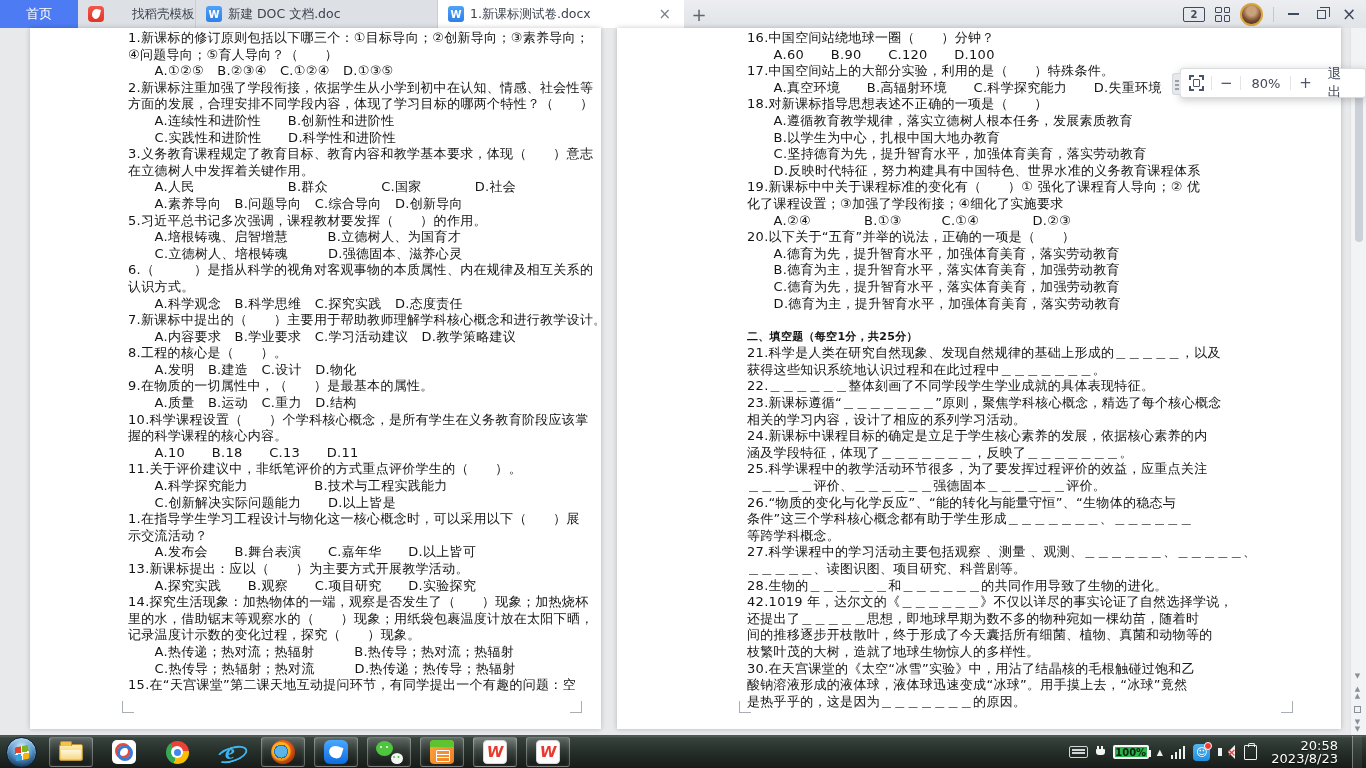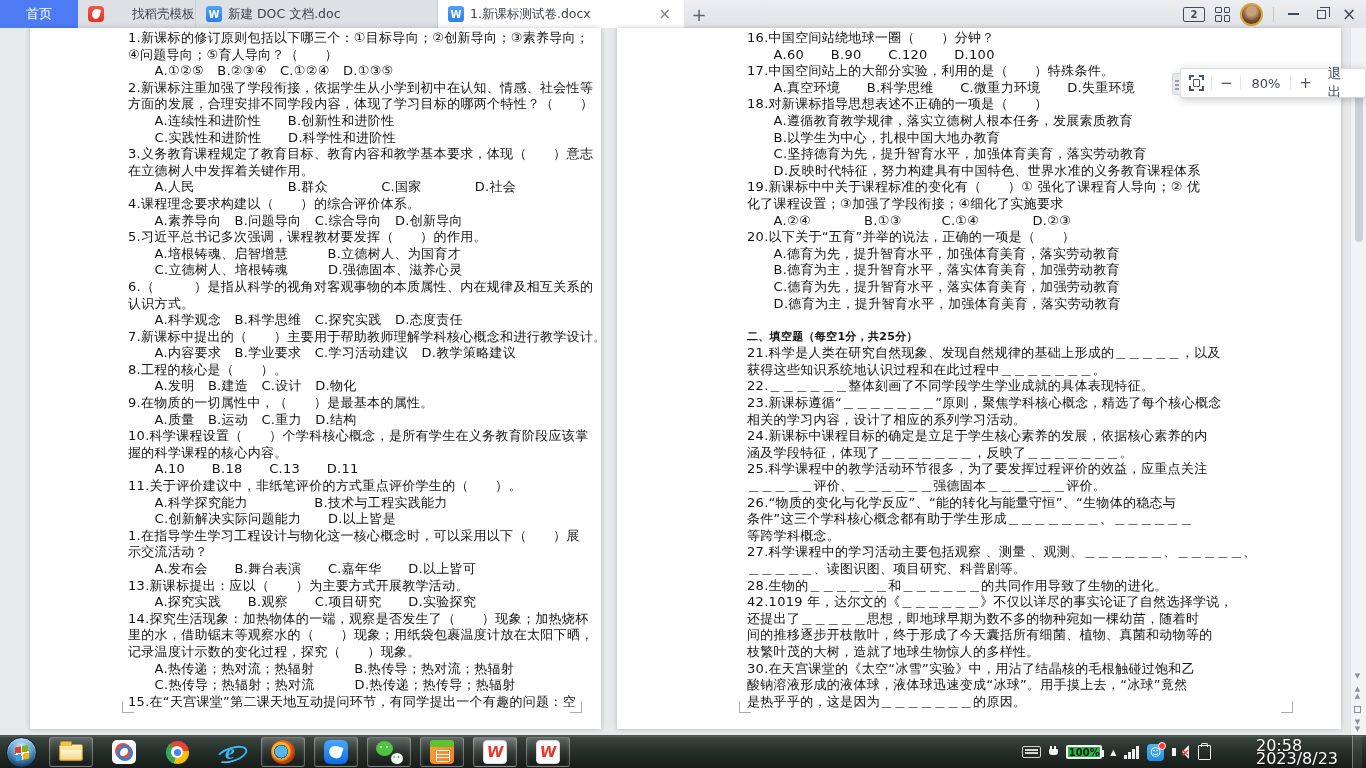--- a/index.html
+++ b/index.html
@@ -190,22 +190,22 @@
   .ic-sec::after { content:""; position:absolute; right:-2px; top:-2px; width:6px; height:6px;
     border-radius:50%; background:#f23b2f; border:1px solid #fff; }
   .ic-mute { position:relative; width:18px; height:14px; }
   .ic-mute .spk { position:absolute; left:0; top:3px; width:4px; height:8px; background:#eef1f2; }
   .ic-mute .cone { position:absolute; left:3px; top:0; width:0; height:0;
     border:7px solid transparent; border-right:7px solid #eef1f2; }
   .ic-mute .x { position:absolute; right:0; top:1px; color:#f23b2f; font-size:11px; font-weight:bold; }
   .ic-clip { width:13px; height:15px; border:1.4px solid #eef1f2; border-radius:1px; position:relative; }
   .ic-clip::before { content:""; position:absolute; left:2.5px; top:-3px; width:5px; height:3px;
     border:1.4px solid #eef1f2; border-bottom:none; border-radius:2px 2px 0 0; }
-  .clock { color:#fff; font-size:16px; line-height:13px; padding:0 6px;
-    text-shadow:0 1px 1px rgba(0,0,0,.7);margin-left:31px; }
+  .clock { text-align:right; color:#fff; font-size:13px; line-height:13px; padding:0 6px;
+    text-shadow:0 1px 1px rgba(0,0,0,.7); }
   .showdesk { width:10px; height:33px; border-left:1px solid rgba(255,255,255,.35);
     background:rgba(255,255,255,.07); }
 </style>
 </head>
 <body>
 
 <div class="screen">
 
   <div class="tabbar">
     <div class="home-tab">首页</div>
@@ -252,21 +252,20 @@
           <div class="dline">1.新课标的修订原则包括以下哪三个：①目标导向；②创新导向；③素养导向；</div>
           <div class="dline">④问题导向；⑤育人导向？（　　）</div>
           <div class="dline">　　A.①②⑤　B.②③④　C.①②④　D.①③⑤</div>
           <div class="dline">2.新课标注重加强了学段衔接，依据学生从小学到初中在认知、情感、社会性等</div>
           <div class="dline">方面的发展，合理安排不同学段内容，体现了学习目标的哪两个特性？（　　）</div>
           <div class="dline">　　A.连续性和进阶性　　B.创新性和进阶性</div>
           <div class="dline">　　C.实践性和进阶性　　D.科学性和进阶性</div>
           <div class="dline">3.义务教育课程规定了教育目标、教育内容和教学基本要求，体现（　　）意志，</div>
           <div class="dline">在立德树人中发挥着关键作用。</div>
           <div class="dline">　　A.人民　　　　　　　B.群众　　　　C.国家　　　　D.社会</div>
-          <div class="dline">4.课程理念要求构建以（　　）的综合评价体系。</div>
           <div class="dline">　　A.素养导向　B.问题导向　C.综合导向　D.创新导向</div>
           <div class="dline">5.习近平总书记多次强调，课程教材要发挥（　　）的作用。</div>
           <div class="dline">　　A.培根铸魂、启智增慧　　　B.立德树人、为国育才</div>
           <div class="dline">　　C.立德树人、培根铸魂　　　D.强德固本、滋养心灵</div>
           <div class="dline">6.（　　　）是指从科学的视角对客观事物的本质属性、内在规律及相互关系的</div>
           <div class="dline">认识方式。</div>
           <div class="dline">　　A.科学观念　B.科学思维　C.探究实践　D.态度责任</div>
           <div class="dline">7.新课标中提出的（　　）主要用于帮助教师理解学科核心概念和进行教学设计。</div>
           <div class="dline">　　A.内容要求　B.学业要求　C.学习活动建议　D.教学策略建议</div>
           <div class="dline">8.工程的核心是（　　）。</div>
@@ -293,21 +292,21 @@
         </div>
       <div class="cmark bl" style="left:92px;"></div>
       <div class="cmark br" style="left:540px;"></div>
     </div>
 
     <div class="page page-right">
       <div class="page-lines" id="rightLines">
           <div class="dline">16.中国空间站绕地球一圈（　　）分钟？</div>
           <div class="dline">　　A.60　　B.90　　C.120　　D.100</div>
           <div class="dline">17.中国空间站上的大部分实验，利用的是（　　）特殊条件。</div>
-          <div class="dline">　　A.真空环境　　B.科学思维　　C.微重力环境　　D.失重环境</div>
+          <div class="dline">　　A.真空环境　　B.高辐射环境　　C.科学探究能力　　D.失重环境</div>
           <div class="dline">18.对新课标指导思想表述不正确的一项是（　　）</div>
           <div class="dline">　　A.遵循教育教学规律，落实立德树人根本任务，发展素质教育</div>
           <div class="dline">　　B.以学生为中心，扎根中国大地办教育</div>
           <div class="dline">　　C.坚持德育为先，提升智育水平，加强体育美育，落实劳动教育</div>
           <div class="dline">　　D.反映时代特征，努力构建具有中国特色、世界水准的义务教育课程体系</div>
           <div class="dline">19.新课标中中关于课程标准的变化有（　　）① 强化了课程育人导向；② 优</div>
           <div class="dline">化了课程设置；③加强了学段衔接；④细化了实施要求</div>
           <div class="dline">　　A.②④　　　　B.①③　　　C.①④　　　　D.②③</div>
           <div class="dline">20.以下关于“五育”并举的说法，正确的一项是（　　）</div>
           <div class="dline">　　A.德育为先，提升智育水平，加强体育美育，落实劳动教育</div>

